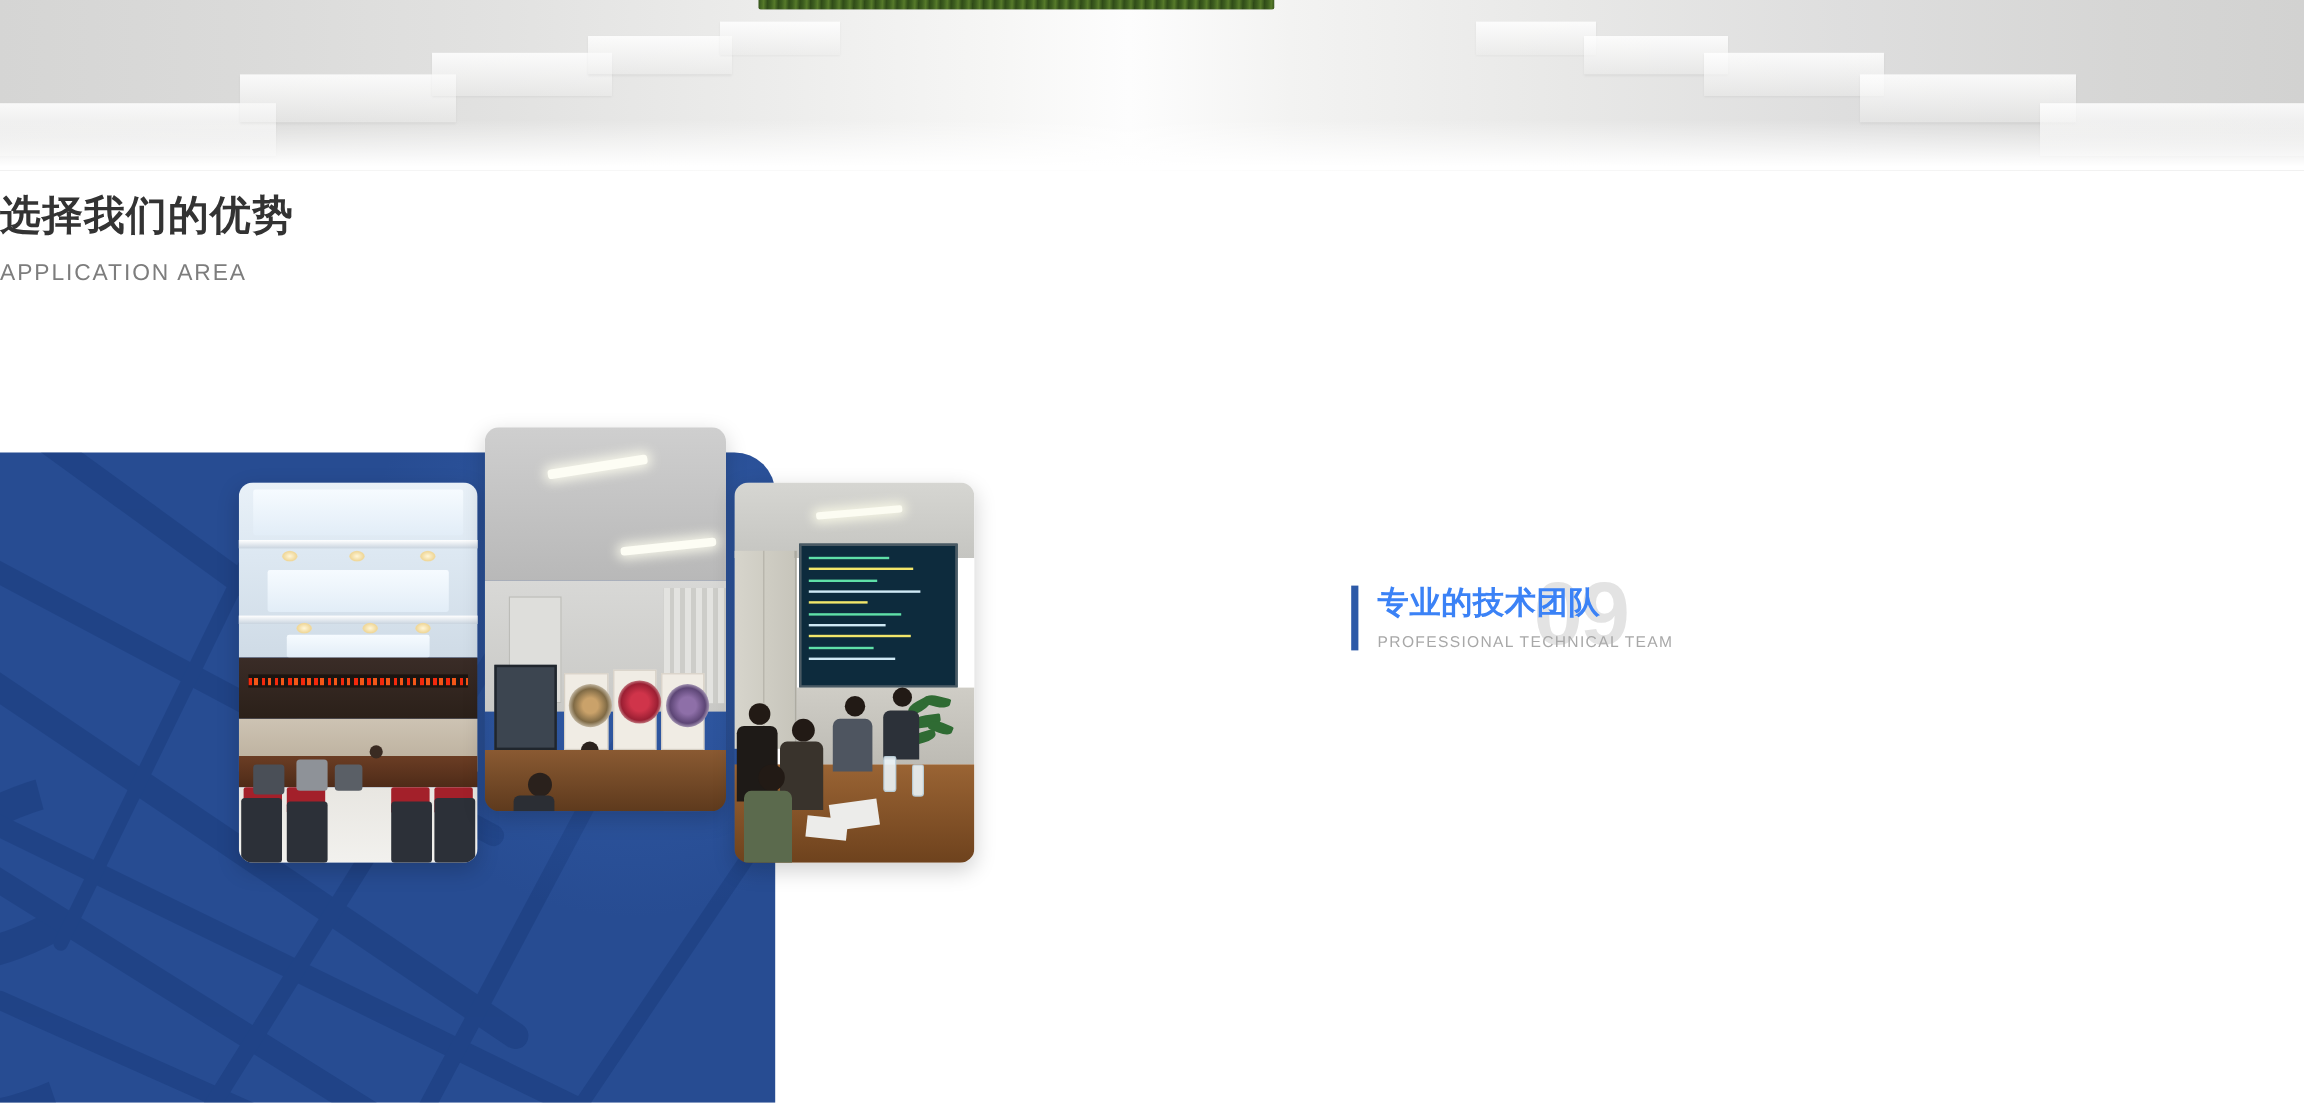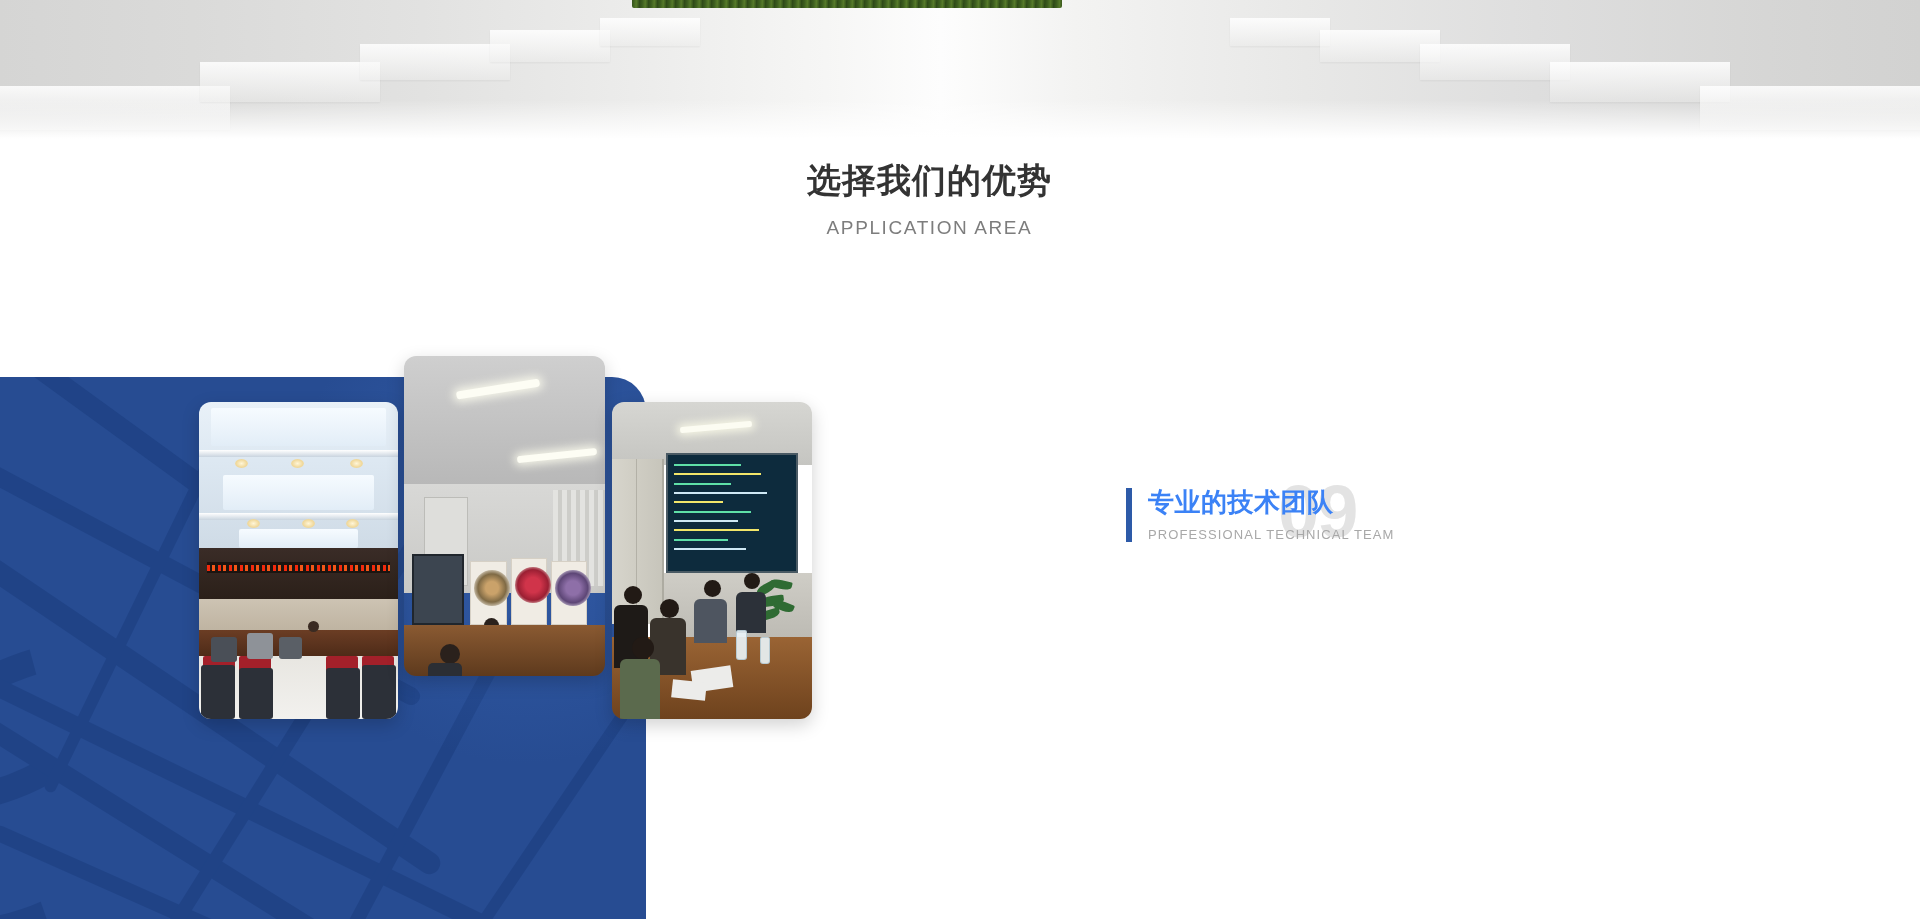--- a/index.html
+++ b/index.html
@@ -35,21 +35,21 @@
       linear-gradient(to bottom, #47661f, #2c4415);
     border-radius:2px;
   }
   .banner-fade {
     position:absolute; left:0; bottom:0; width:100%; height:42px;
     background:linear-gradient(to bottom, rgba(255,255,255,0), #ffffff 92%);
   }
 
   
   .section-head {
-    position:absolute; left:0; top:160px; width:1859px; text-align:center;
+    position:absolute; left:0; top:160px; width:1859px; text-align:left;
   }
   .section-title {
     font-size:34px; font-weight:bold; color:#333333; letter-spacing:1px;
     line-height:1.2;
   }
   .section-sub {
     margin-top:16px; font-size:19px; color:#7d7d7d; letter-spacing:1.6px;
   }
 
   

